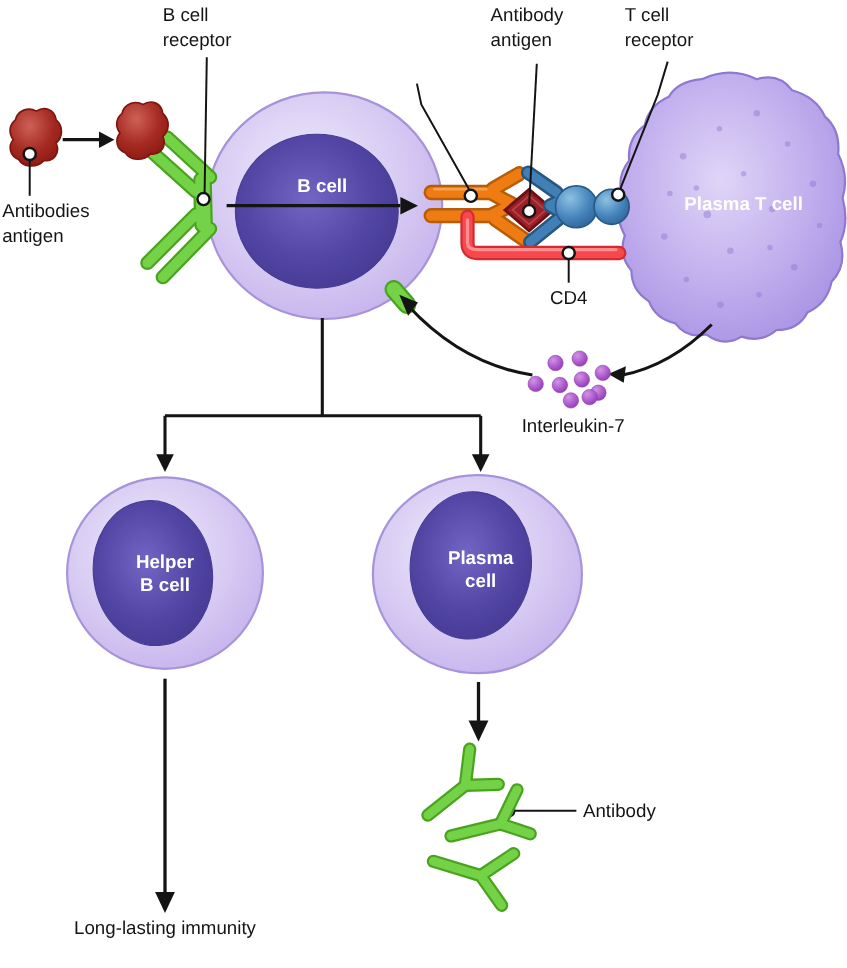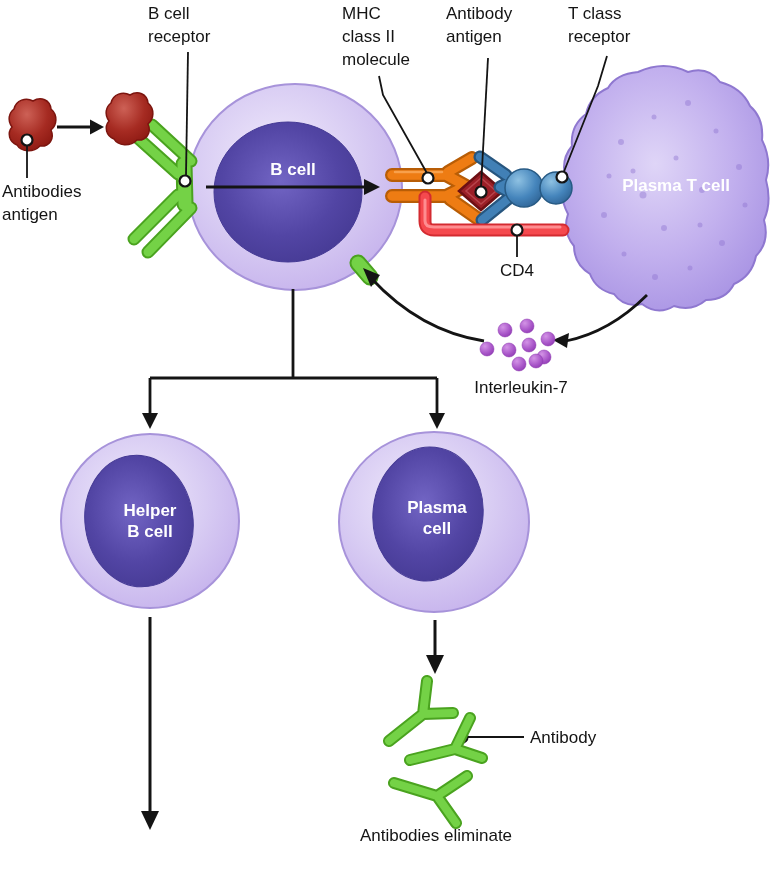--- a/index.html
+++ b/index.html
@@ -217,45 +217,40 @@
 <div class="lbl" style="left:2px;top:180px">
   <span class="ln">Antibodies</span>
   <span class="ln">antigen</span>
 </div>
 
 <div class="lbl" style="left:148px;top:2px">
   <span class="ln">B cell</span>
   <span class="ln">receptor</span>
 </div>
 
-<div class="lbl" style="left:342px;top:2px">
-  <span class="ln">MHC</span>
-  <span class="ln">class II</span>
-  <span class="ln">molecule</span>
-</div>
 
 <div class="lbl" style="left:446px;top:2px">
   <span class="ln">Antibody</span>
   <span class="ln">antigen</span>
 </div>
 
 <div class="lbl" style="left:568px;top:2px">
-  <span class="ln">T class</span>
+  <span class="ln">T cell</span>
   <span class="ln">receptor</span>
 </div>
 
 <div class="lbl centered" style="left:517px;top:259px">CD4</div>
 
 <div class="lbl centered" style="left:521px;top:376px">Interleukin-7</div>
 
 <div class="lbl" style="left:530px;top:726px">Antibody</div>
 
+<div class="lbl centered" style="left:150px;top:832px">Long-lasting immunity</div>
 
 <div class="lbl centered" style="left:436px;top:824px">
-  <span class="ln">Antibodies eliminate</span>
 </div>
 
 <div class="cellname" style="left:293px;top:169px">B cell</div>
 <div class="cellname" style="left:676px;top:185px">Plasma T cell</div>
 <div class="cellname" style="left:150px;top:521px">
   <span class="ln">Helper</span>
   <span class="ln">B cell</span>
 </div>
 <div class="cellname" style="left:437px;top:518px">
   <span class="ln">Plasma</span>

